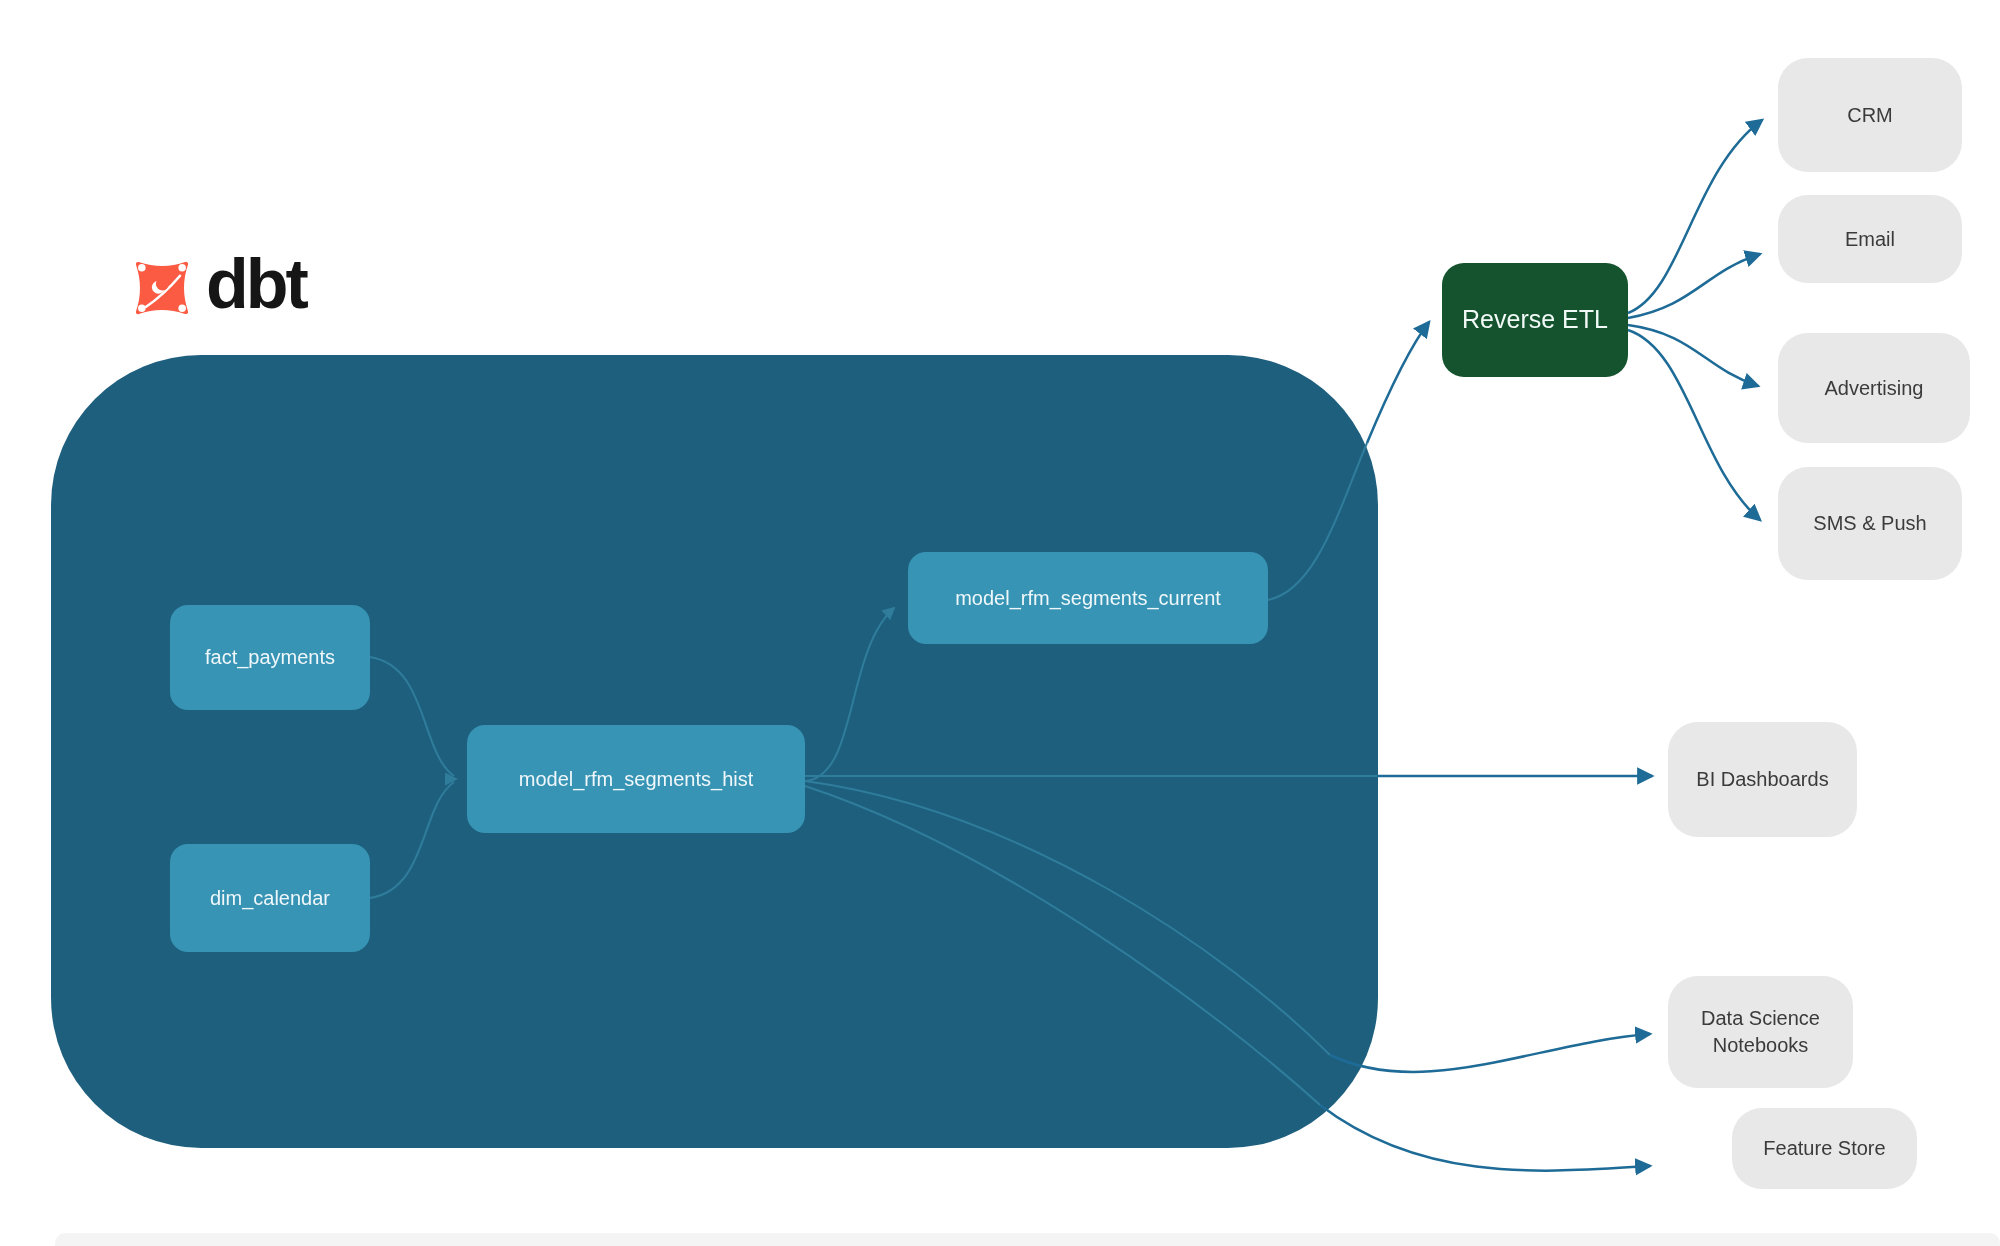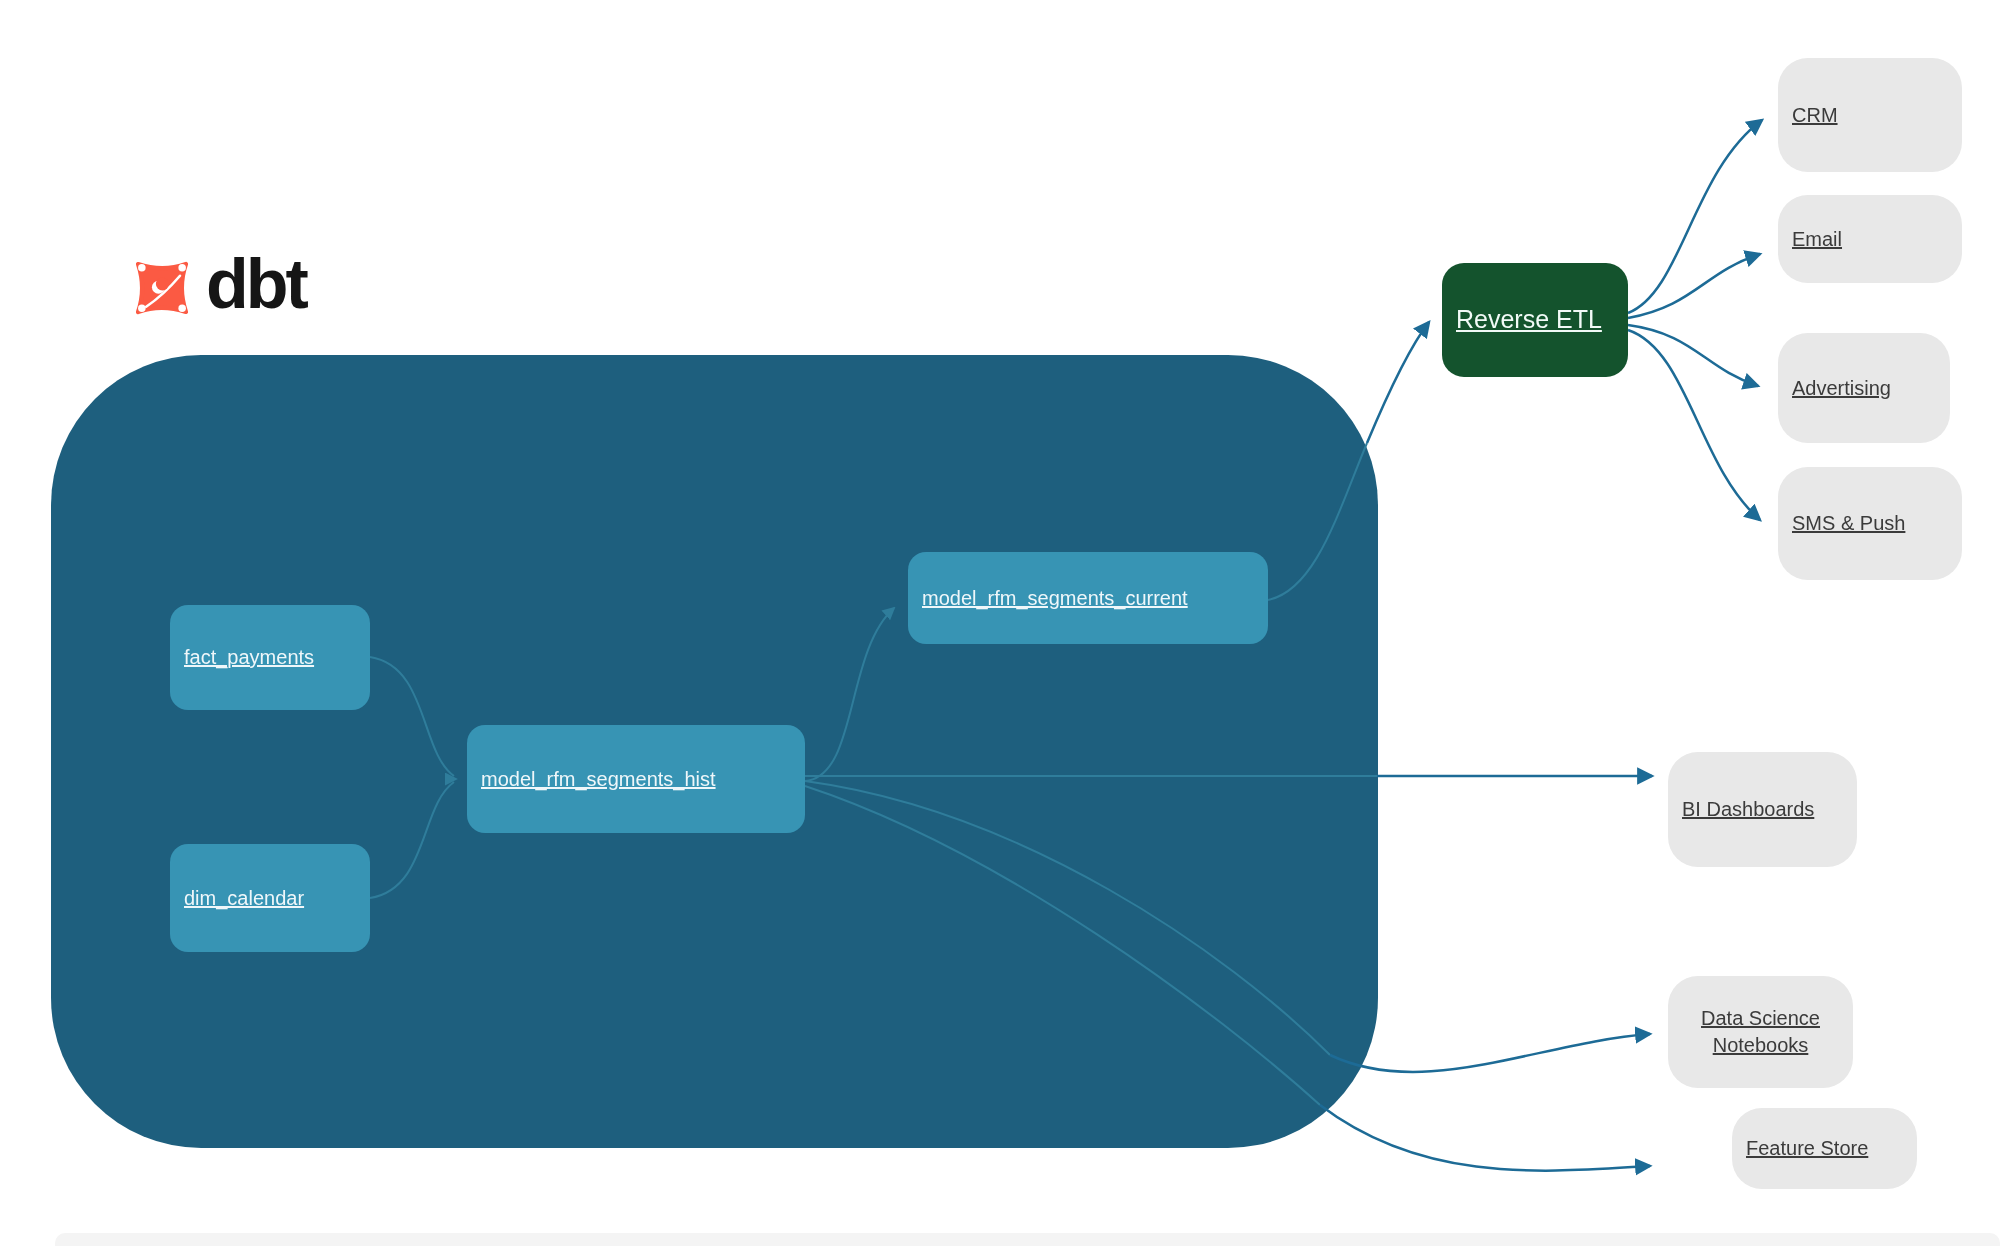--- a/index.html
+++ b/index.html
@@ -18,37 +18,37 @@
   .dbt-container{
     position:absolute;left:51px;top:355px;width:1327px;height:793px;
     background:#1E5F7E;border-radius:150px;
   }
   
   svg.edges{position:absolute;left:0;top:0;pointer-events:none;}
   .edge-in{stroke:#2F7D9B;stroke-width:2;fill:none;}
   .edge-out{stroke:#1D6B96;stroke-width:2.5;fill:none;}
   
   .node{
-    position:absolute;display:flex;align-items:center;
-    text-align:center;font-size:20px;line-height:1.35;padding:6px 14px;box-sizing:border-box;text-decoration:underline;
+    position:absolute;display:flex;align-items:center;justify-content:center;
+    text-align:center;font-size:20px;line-height:1.35;padding:6px 14px;box-sizing:border-box;
   }
   .node-model{background:#3794B4;color:#EFF7FA;border-radius:18px;}
   .node-green{background:#14532d;color:#F2FAF7;border-radius:22px;font-size:25px;}
   .node-gray{background:#E8E8E8;color:#3B3B3B;border-radius:30px;}
   
   .n-fact   {left:170px;top:605px;width:200px;height:105px;}
   .n-dim    {left:170px;top:844px;width:200px;height:108px;}
   .n-hist   {left:467px;top:725px;width:338px;height:108px;}
   .n-curr   {left:908px;top:552px;width:360px;height:92px;}
   .n-retl   {left:1442px;top:263px;width:186px;height:114px;}
   .n-crm    {left:1778px;top:58px; width:184px;height:114px;}
   .n-email  {left:1778px;top:195px;width:184px;height:88px;}
-  .n-adv    {left:1778px;top:333px;width:172px;height:110px;}
+  .n-adv    {left:1778px;top:333px;width:192px;height:110px;}
   .n-sms    {left:1778px;top:467px;width:184px;height:113px;}
-  .n-bi     {left:1668px;top:722px;width:189px;height:115px;margin-top:30px;}
+  .n-bi     {left:1668px;top:722px;width:189px;height:115px;}
   .n-ds     {left:1668px;top:976px;width:185px;height:112px;}
   .n-fs     {left:1732px;top:1108px;width:185px;height:81px;}
   
   .bottom-band{
     position:absolute;left:55px;top:1233px;width:1945px;height:13px;
     background:#F4F4F4;border-radius:10px 10px 0 0;
   }
 </style>
 </head>
 <body>

